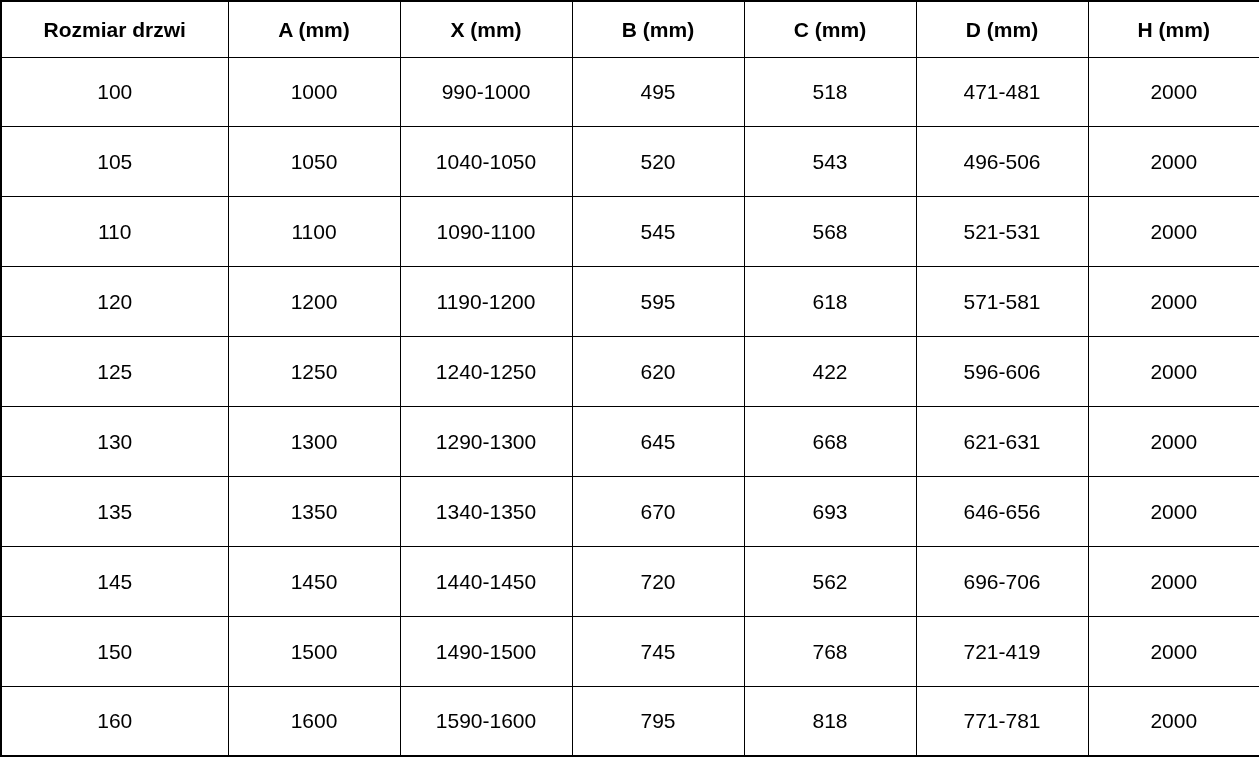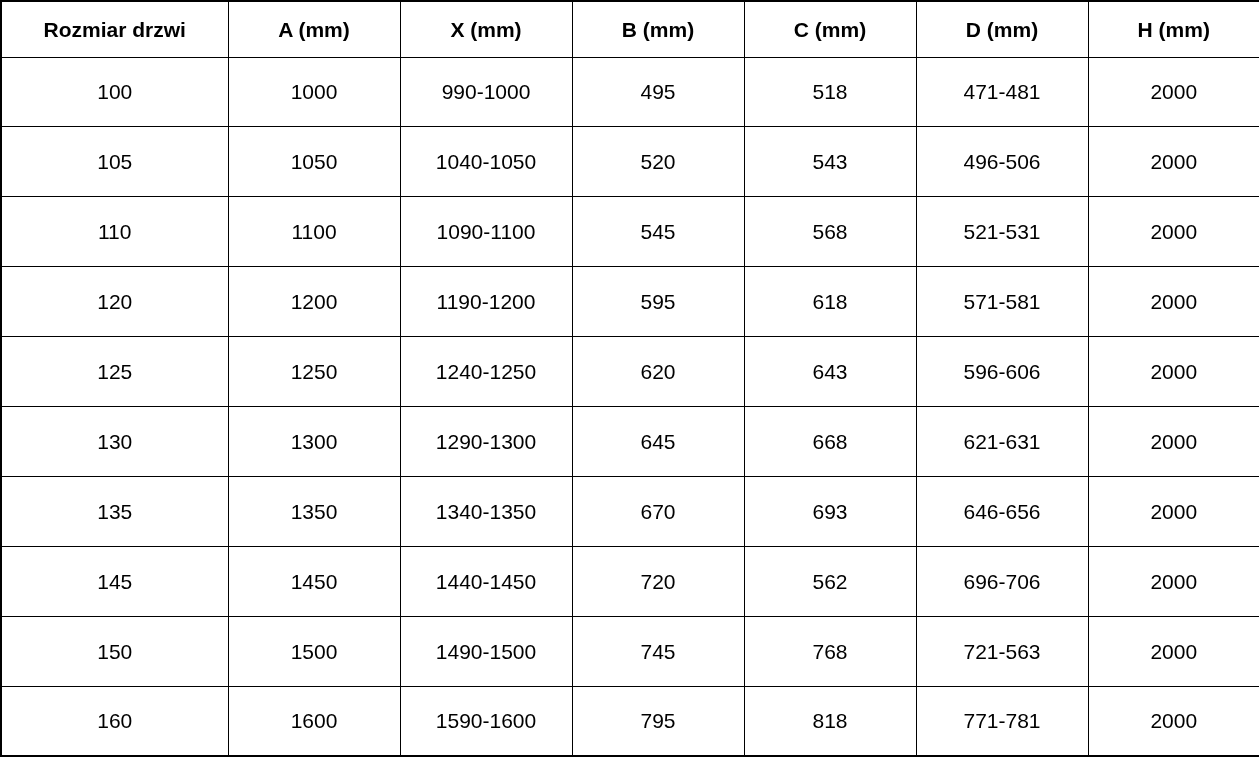--- a/index.html
+++ b/index.html
@@ -97,21 +97,21 @@
       <td>595</td>
       <td>618</td>
       <td>571-581</td>
       <td>2000</td>
     </tr>
     <tr>
       <td>125</td>
       <td>1250</td>
       <td>1240-1250</td>
       <td>620</td>
-      <td>643</td>
+      <td>422</td>
       <td>596-606</td>
       <td>2000</td>
     </tr>
     <tr>
       <td>130</td>
       <td>1300</td>
       <td>1290-1300</td>
       <td>645</td>
       <td>668</td>
       <td>621-631</td>
@@ -134,21 +134,21 @@
       <td>562</td>
       <td>696-706</td>
       <td>2000</td>
     </tr>
     <tr>
       <td>150</td>
       <td>1500</td>
       <td>1490-1500</td>
       <td>745</td>
       <td>768</td>
-      <td>721-563</td>
+      <td>721-419</td>
       <td>2000</td>
     </tr>
     <tr>
       <td>160</td>
       <td>1600</td>
       <td>1590-1600</td>
       <td>795</td>
       <td>818</td>
       <td>771-781</td>
       <td>2000</td>

